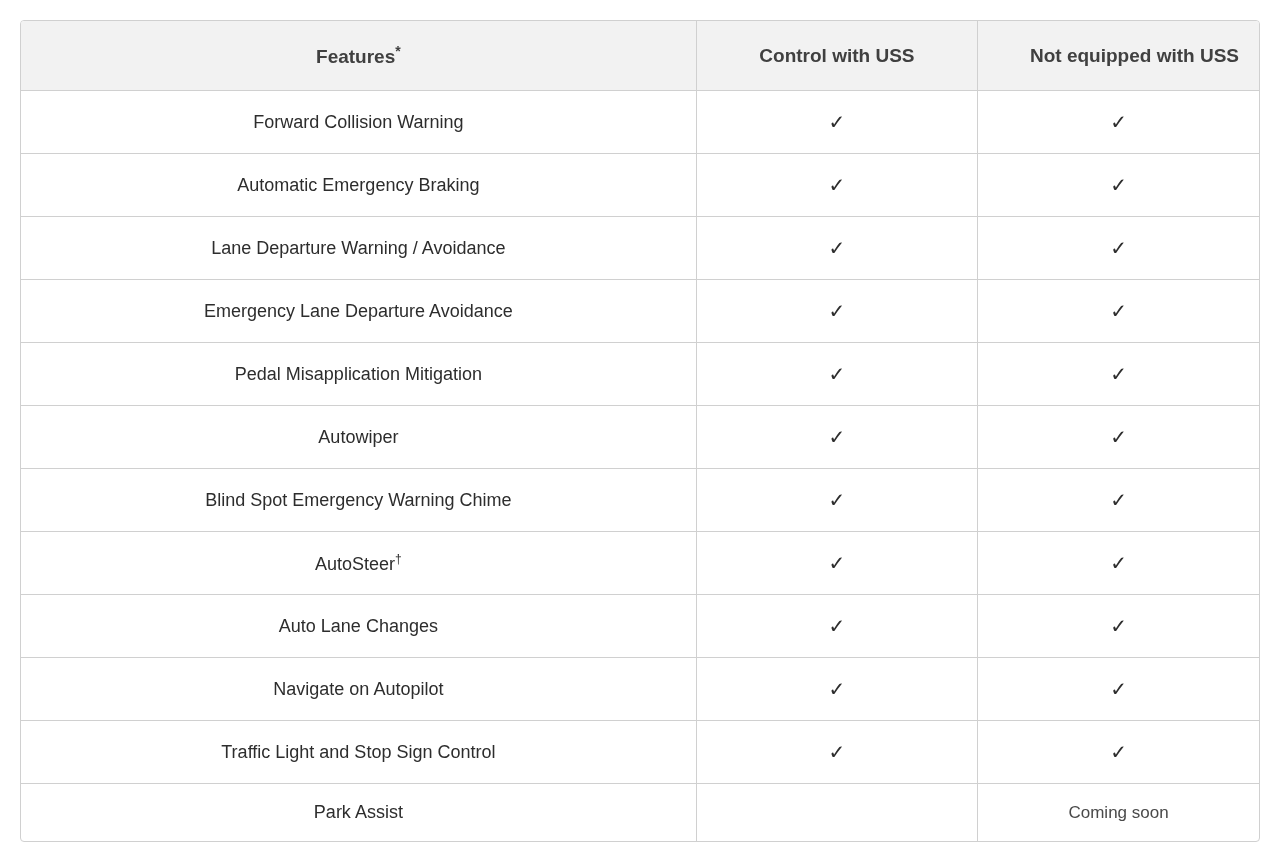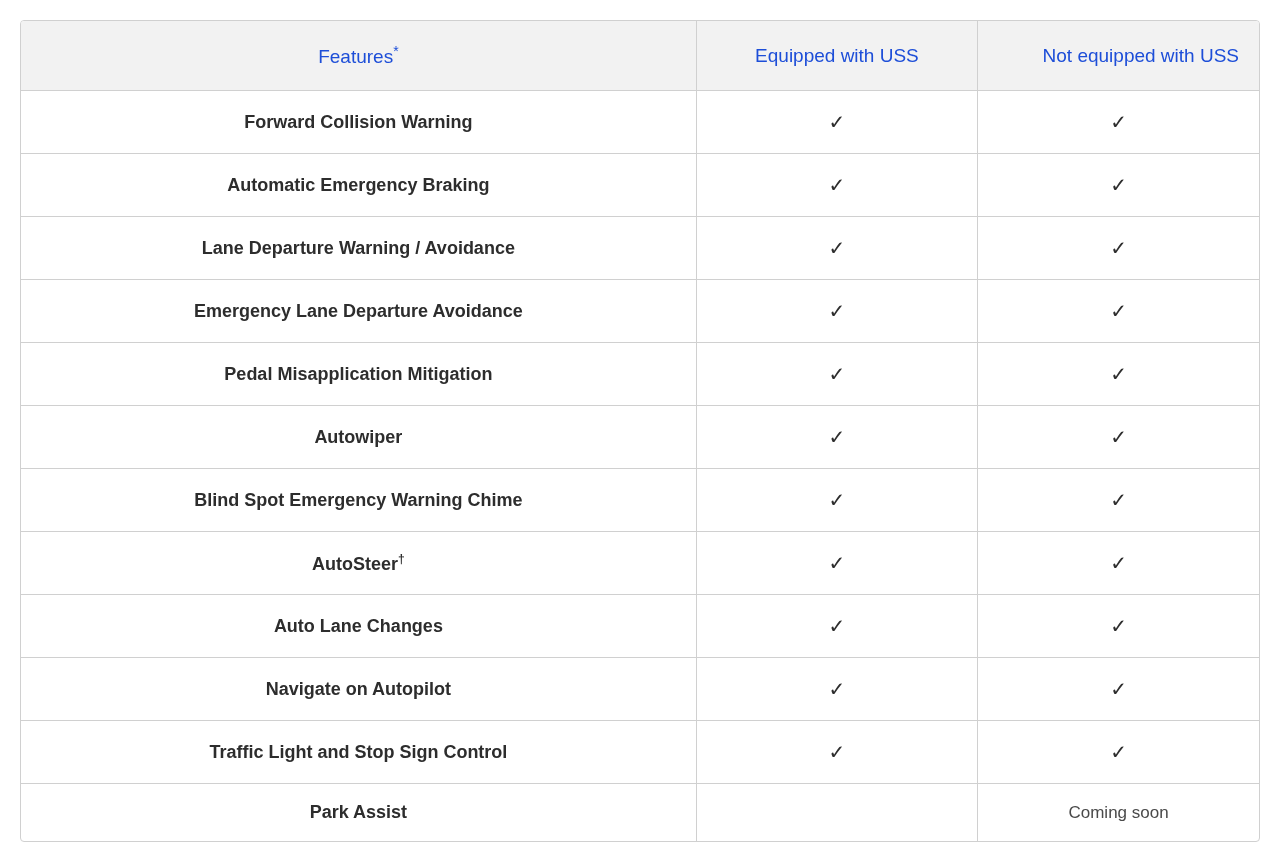--- a/index.html
+++ b/index.html
@@ -31,23 +31,23 @@
       font-size: 18px;
       color: #2d2d2d;
     }
 
     thead tr {
       background-color: #f2f2f2;
     }
 
     thead th {
       padding: 22px 20px;
-      font-weight: 400;
+      font-weight: 700;
       font-size: 19px;
-      color: #1d4ed8;
+      color: #404040;
       border-right: 1px solid #d0d0d0;
       vertical-align: middle;
     }
 
     thead th:last-child {
       border-right: none;
     }
 
     thead th.features-col {
       text-align: center;
@@ -73,21 +73,21 @@
       border-right: 1px solid #d0d0d0;
       vertical-align: middle;
     }
 
     tbody td:last-child {
       border-right: none;
     }
 
     tbody td.feature-name {
       text-align: center;
-      font-weight: 700;
+      font-weight: 400;
       font-size: 18px;
       color: #2d2d2d;
     }
 
     tbody td.check-cell {
       text-align: center;
       font-size: 22px;
       color: #2d2d2d;
     }
 
@@ -115,21 +115,21 @@
 </head>
 <body>
 
 <div class="table-wrapper">
   <table>
     <thead>
       <tr>
         <th class="features-col">
           <span>Features</span><span class="asterisk">*</span>
         </th>
-        <th class="uss-col">Equipped with USS</th>
+        <th class="uss-col">Control with USS</th>
         <th class="no-uss-col">Not equipped with USS</th>
       </tr>
     </thead>
     <tbody id="table-body">
     <tr>
           <td class="feature-name">Forward Collision Warning</td>
           <td class="check-cell"><span class="checkmark">✓</span></td>
           <td class="check-cell"><span class="checkmark">✓</span></td>
         </tr>
         <tr>

